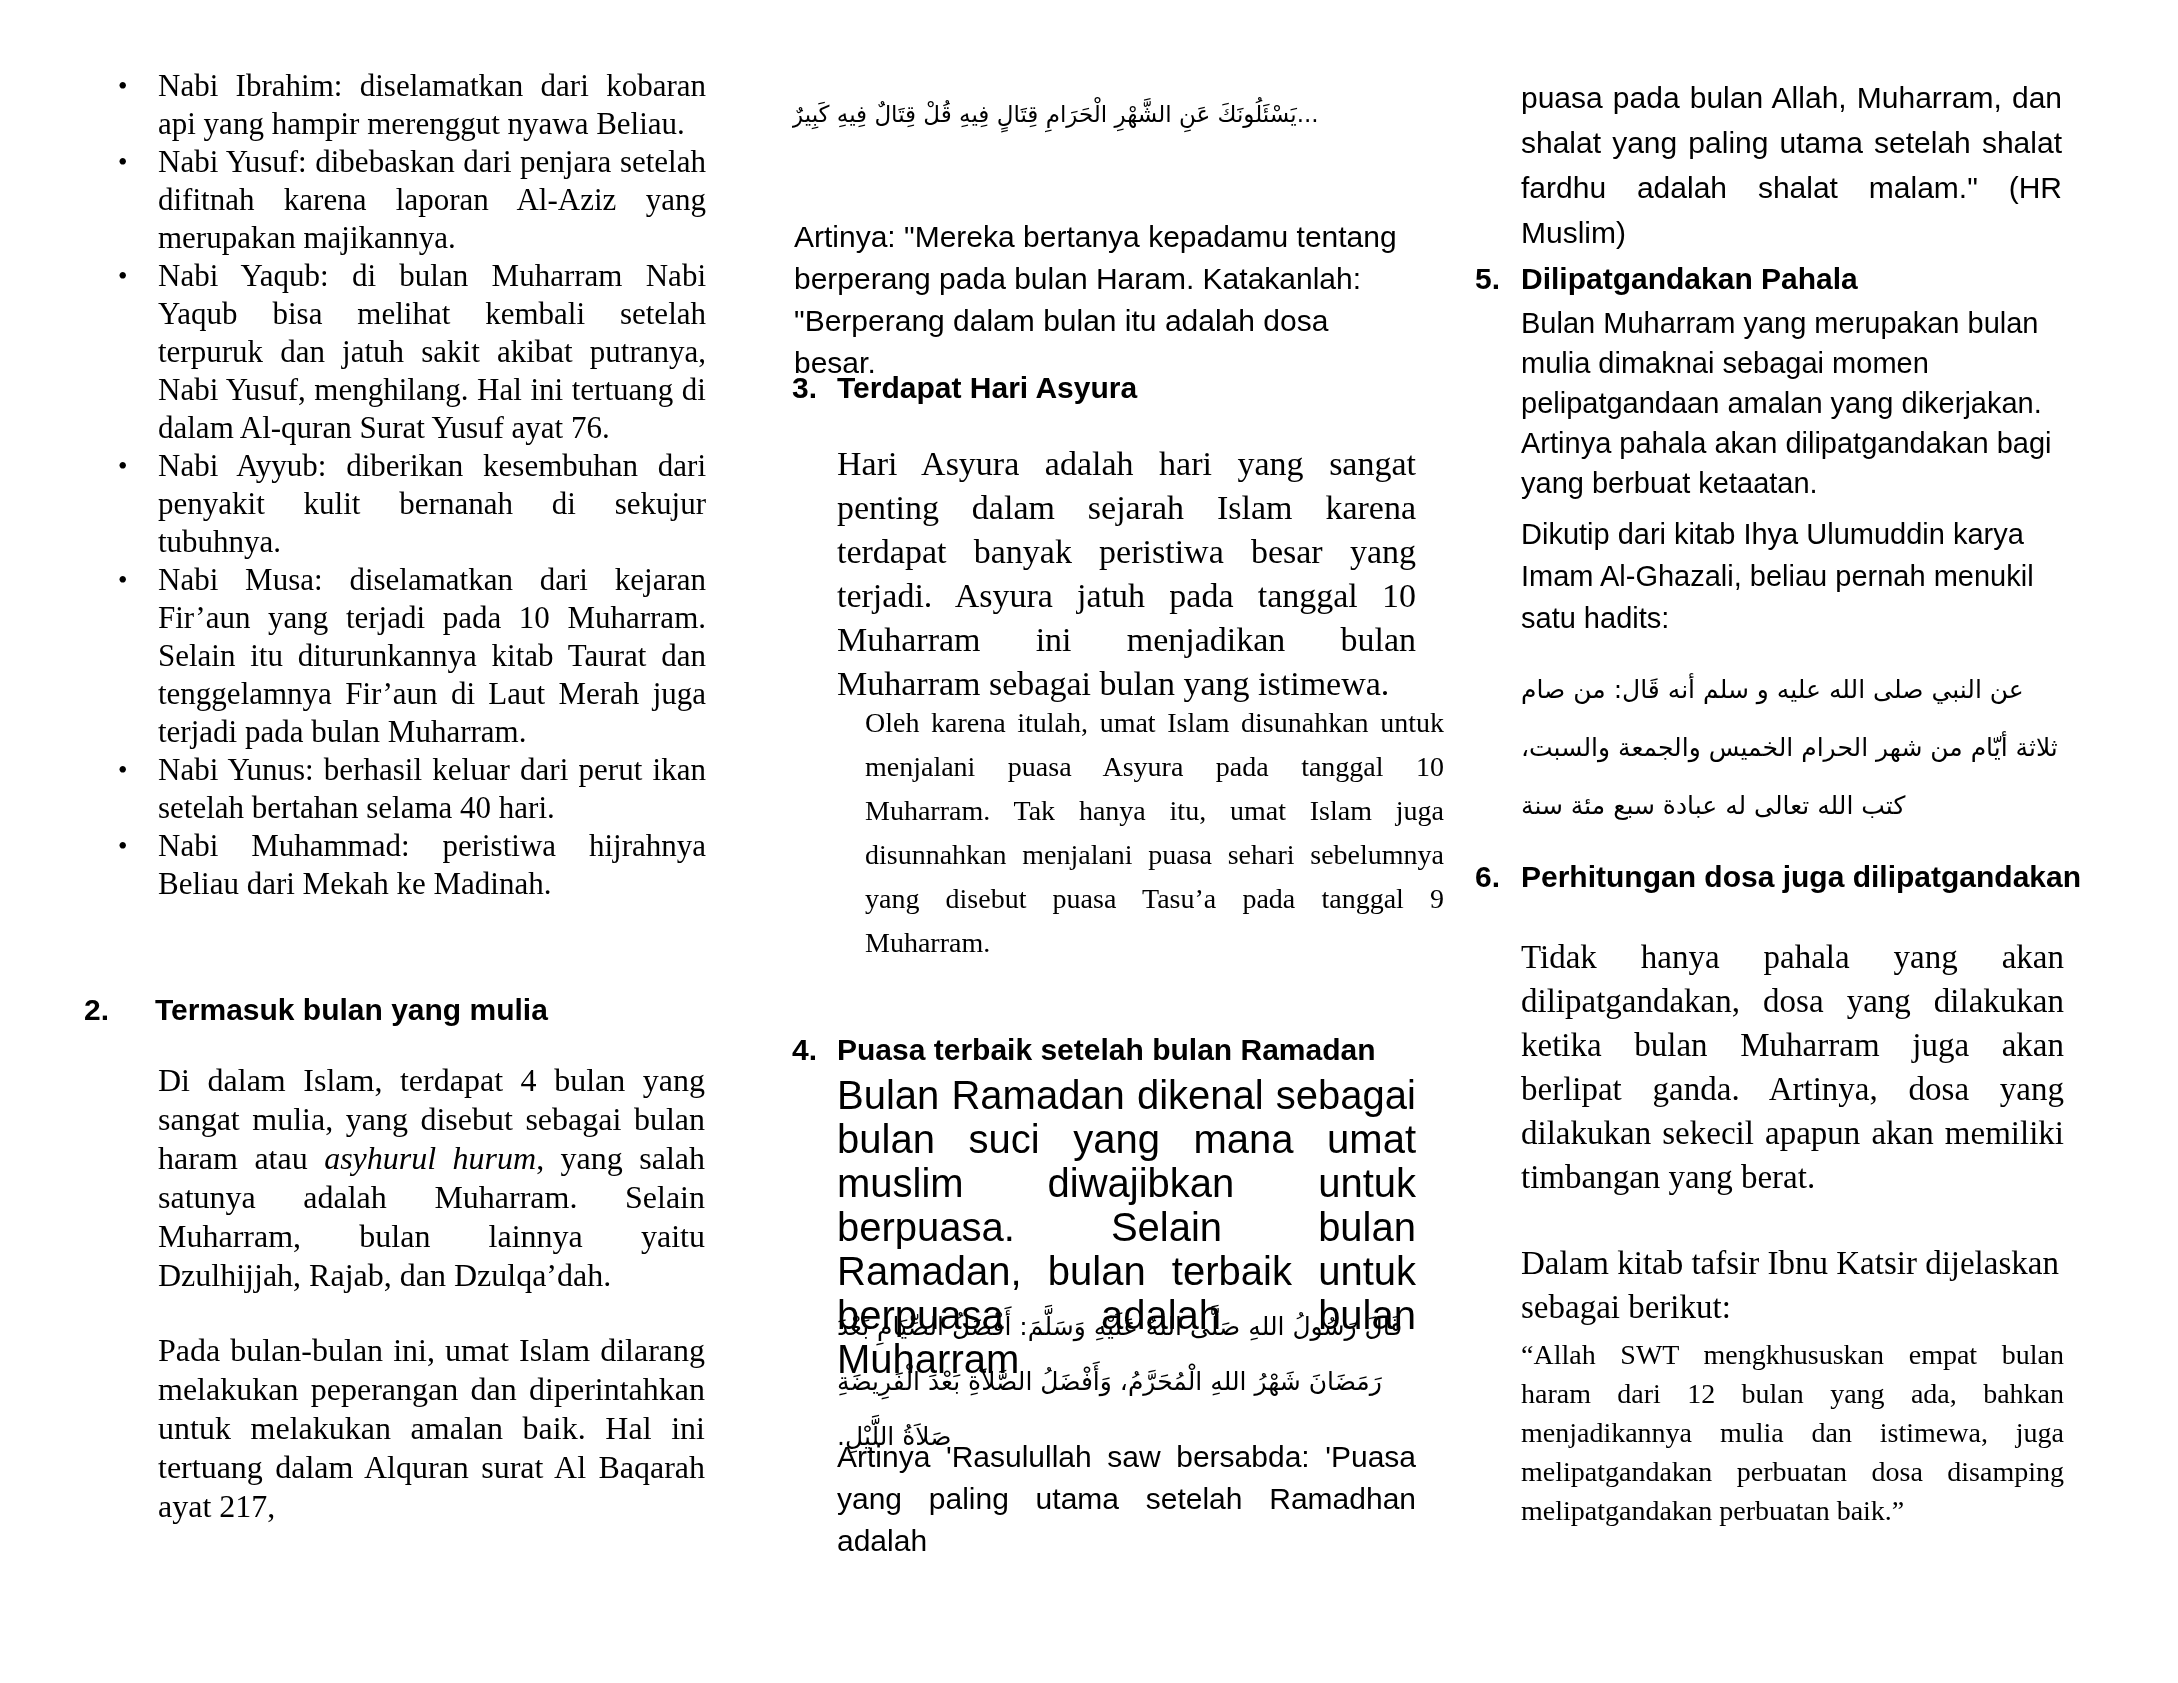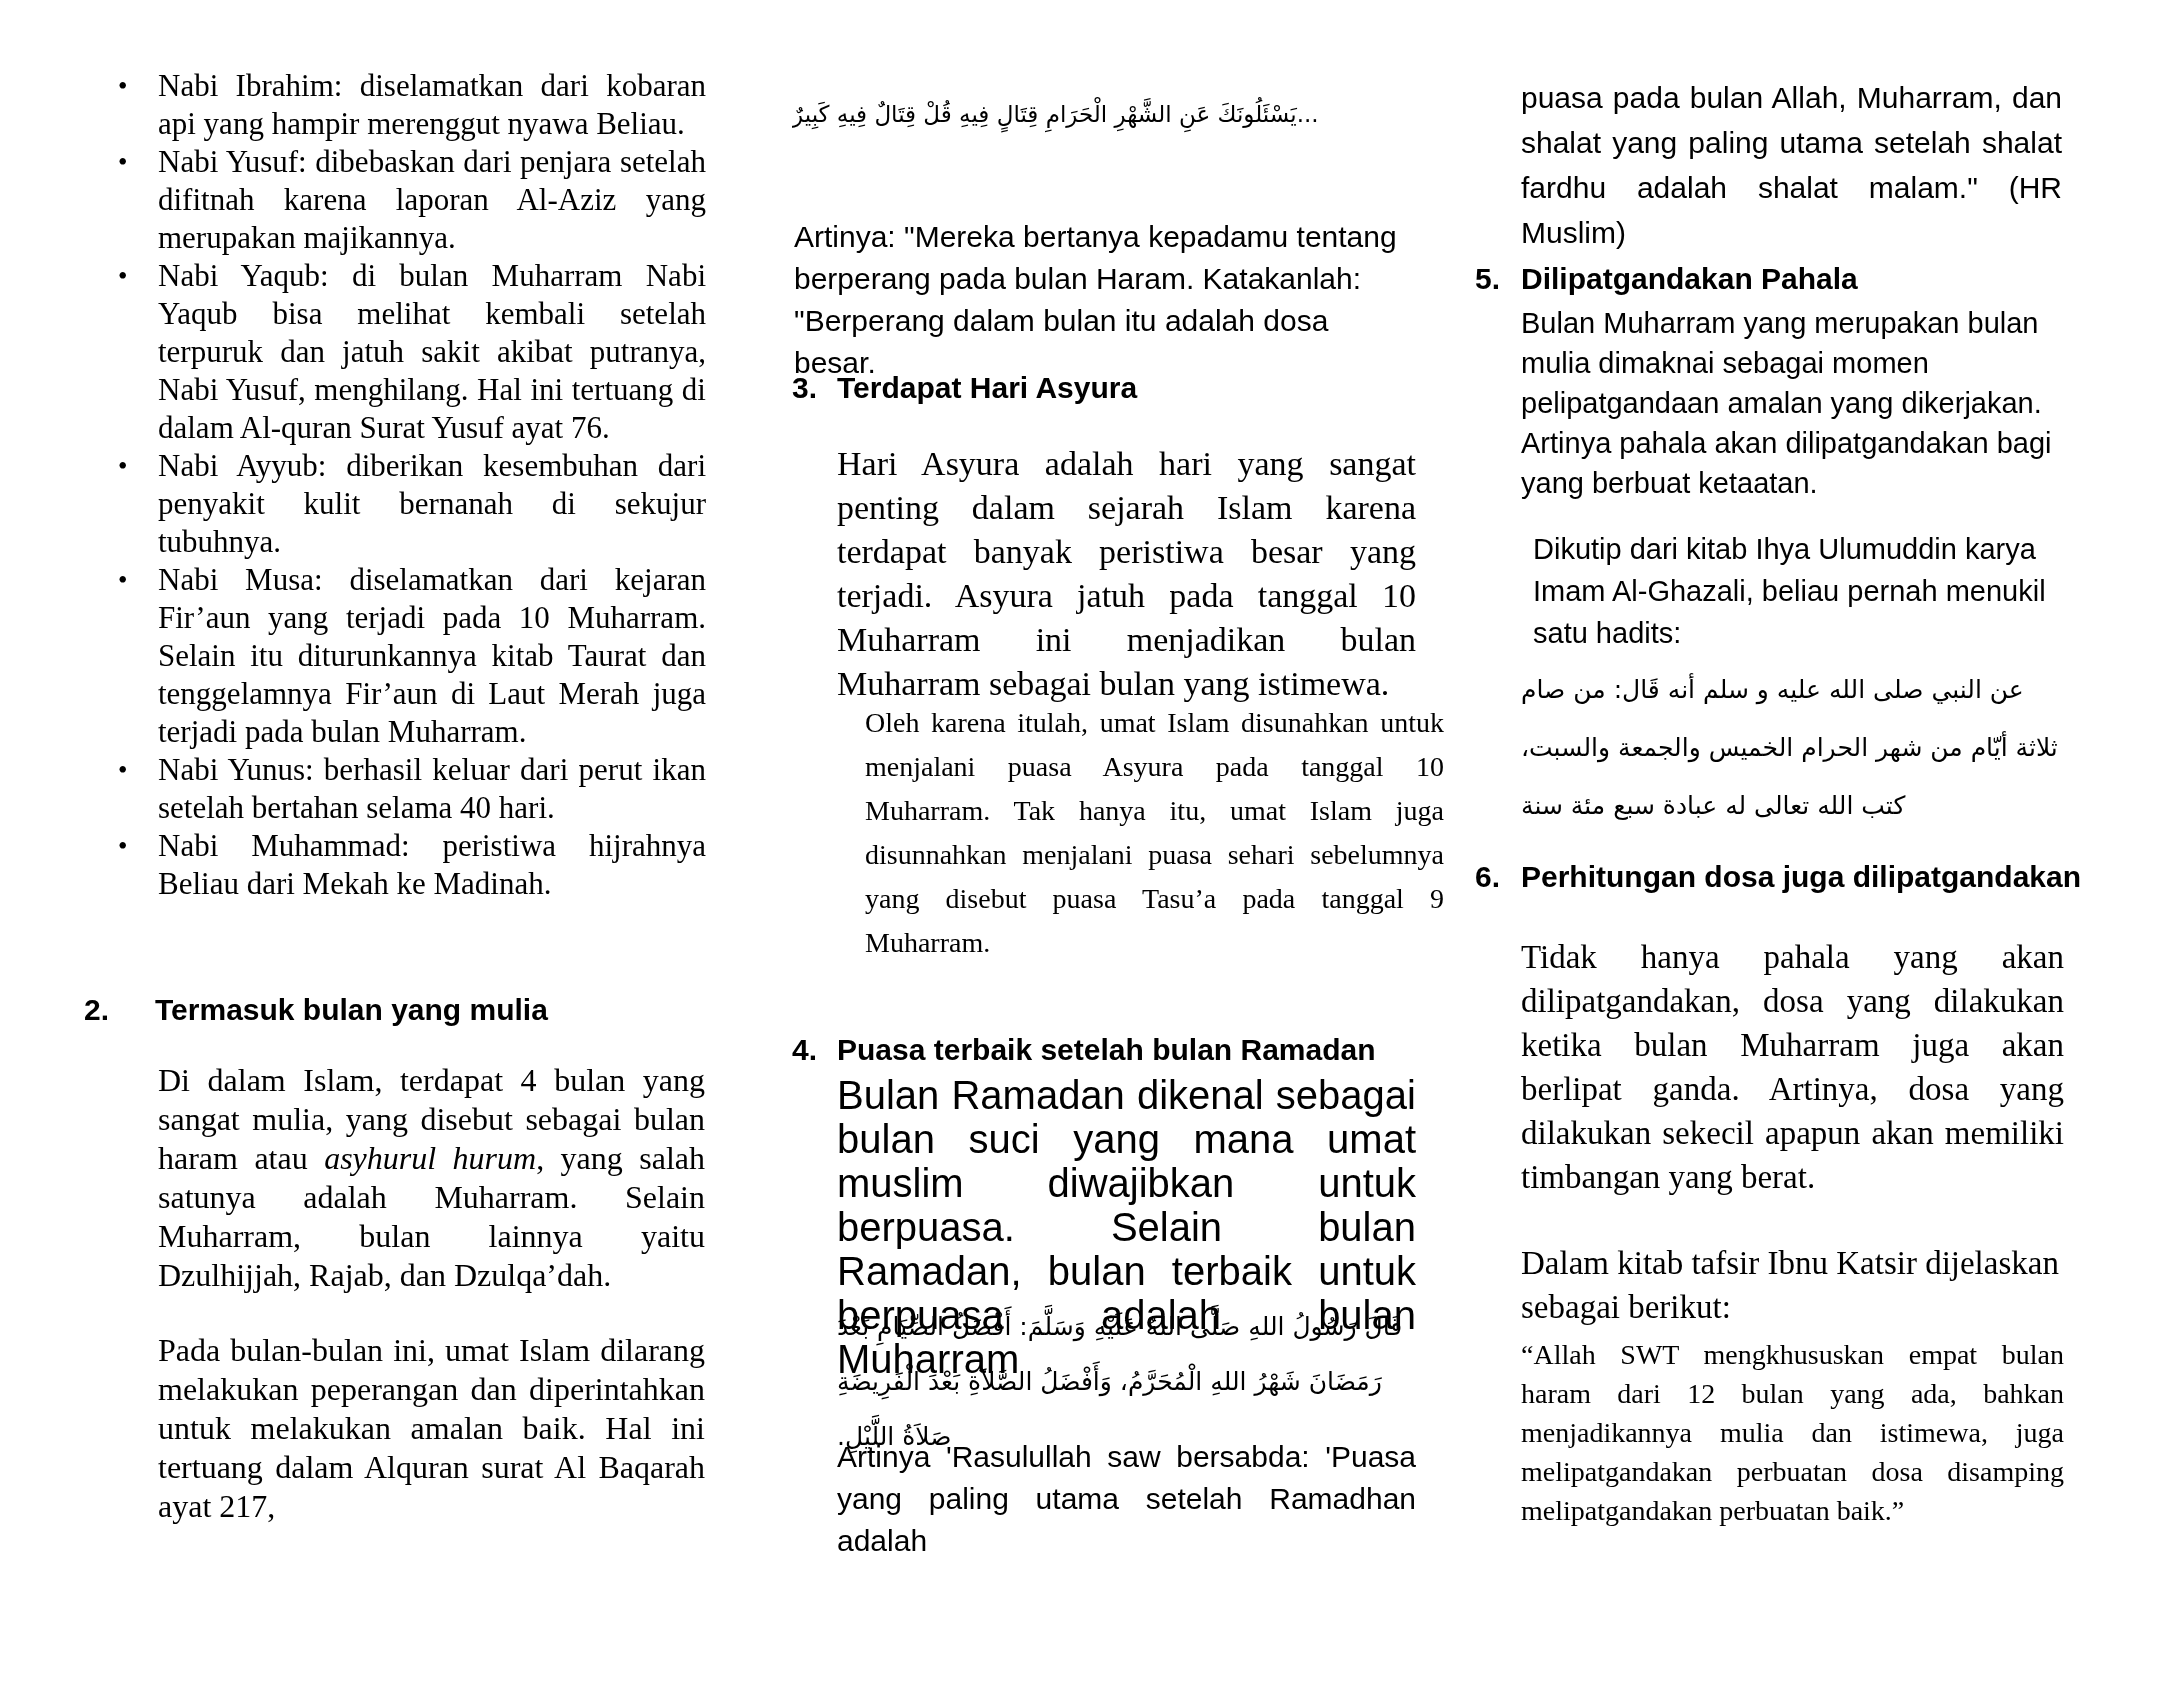--- a/index.html
+++ b/index.html
@@ -45,21 +45,21 @@
   #c2-p2 { left:837px; top:701px; width:579px; font-size:28px; line-height:44px;margin-left:28px; }
   #h4 { left:792px; top:1030px; }
   #c2-p3 { left:837px; top:1073px; width:579px; font-size:40px; line-height:44px; }
   #c2-hadith { left:837px; top:1299px; width:579px; font-size:25px; line-height:55px; }
   #c2-p4 { left:837px; top:1436px; width:579px; font-size:30px; line-height:42px; }
 
   
   #c3-p0 { left:1521px; top:75px; width:541px; font-size:30px; line-height:45px; }
   #h5 { left:1475px; top:259px; }
   #c3-p1 { left:1521px; top:303px; width:546px; font-size:29px; line-height:40px; }
-  #c3-p2 { left:1521px; top:528px; width:546px; font-size:29px; line-height:42px;margin-left:12px; }
+  #c3-p2 { left:1521px; top:513px; width:546px; font-size:29px; line-height:42px; }
   #c3-hadith { left:1521px; top:661px; width:543px; font-size:25px; line-height:58px; }
   #h6 { left:1475px; top:857px; }
   #c3-p3 { left:1521px; top:935px; width:543px; font-size:33px; line-height:44px; }
   #c3-p4 { left:1521px; top:1241px; width:543px; font-size:33px; line-height:44px; }
   #c3-quote { left:1521px; top:1335px; width:543px; font-size:28px; line-height:39px; }
 </style>
 </head>
 <body>
 
 <div class="page">

